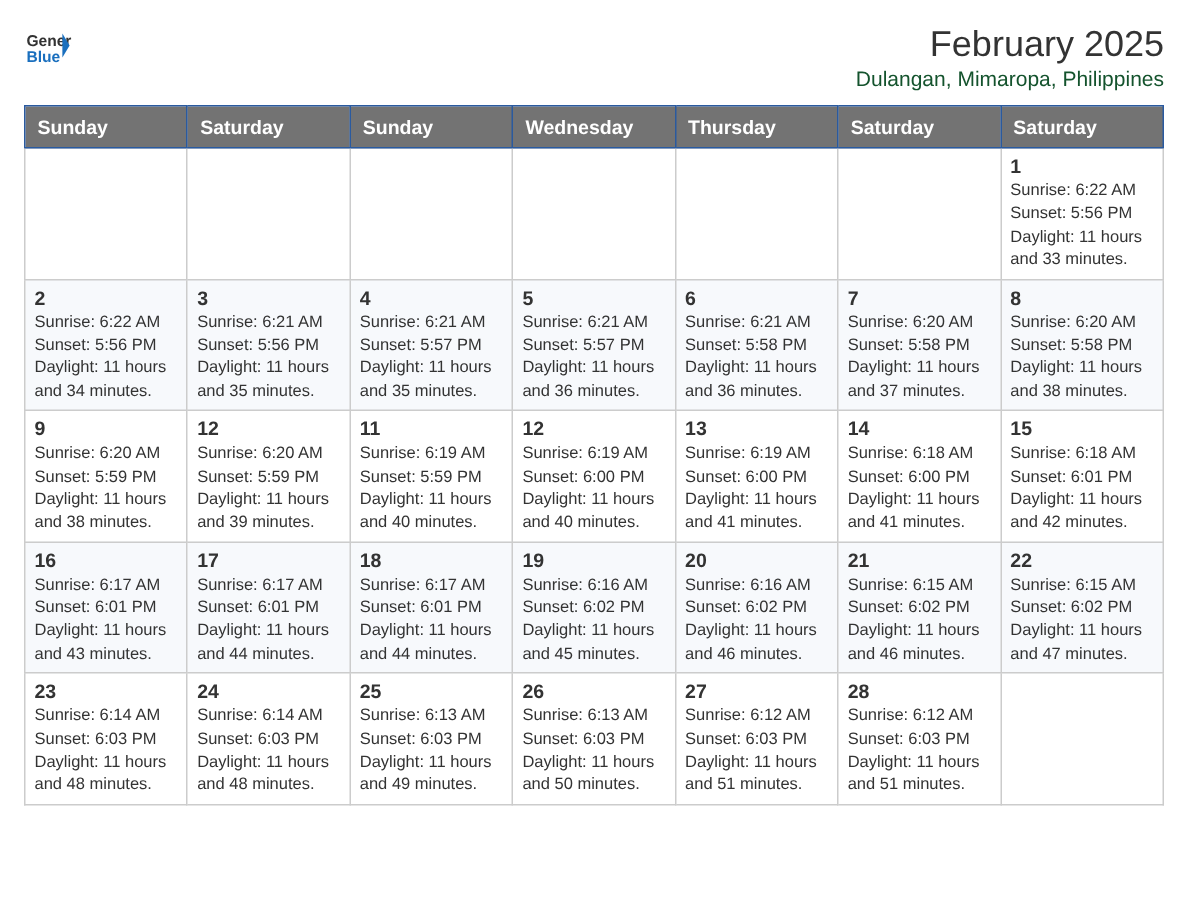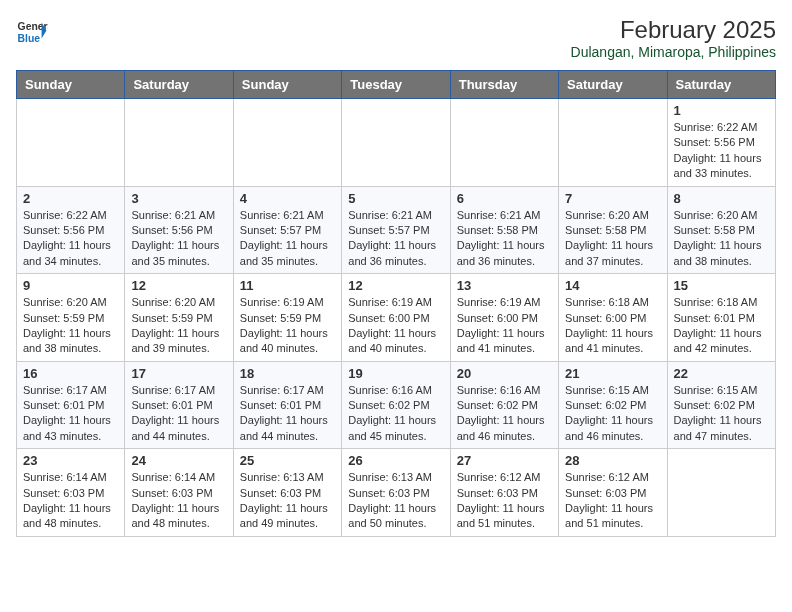--- a/index.html
+++ b/index.html
@@ -96,21 +96,21 @@
     <div class="location">Dulangan, Mimaropa, Philippines</div>
   </div>
 </div>
 
 <table class="calendar">
   <thead>
     <tr>
     <th>Sunday</th>
         <th>Saturday</th>
         <th>Sunday</th>
-        <th>Tuesday</th>
+        <th>Wednesday</th>
         <th>Thursday</th>
         <th>Saturday</th>
         <th>Saturday</th>
       </tr>
   </thead>
   <tbody id="calendar-body">
   <tr>
         <td class="empty-cell"></td>
         <td class="empty-cell"></td>
         <td class="empty-cell"></td>

